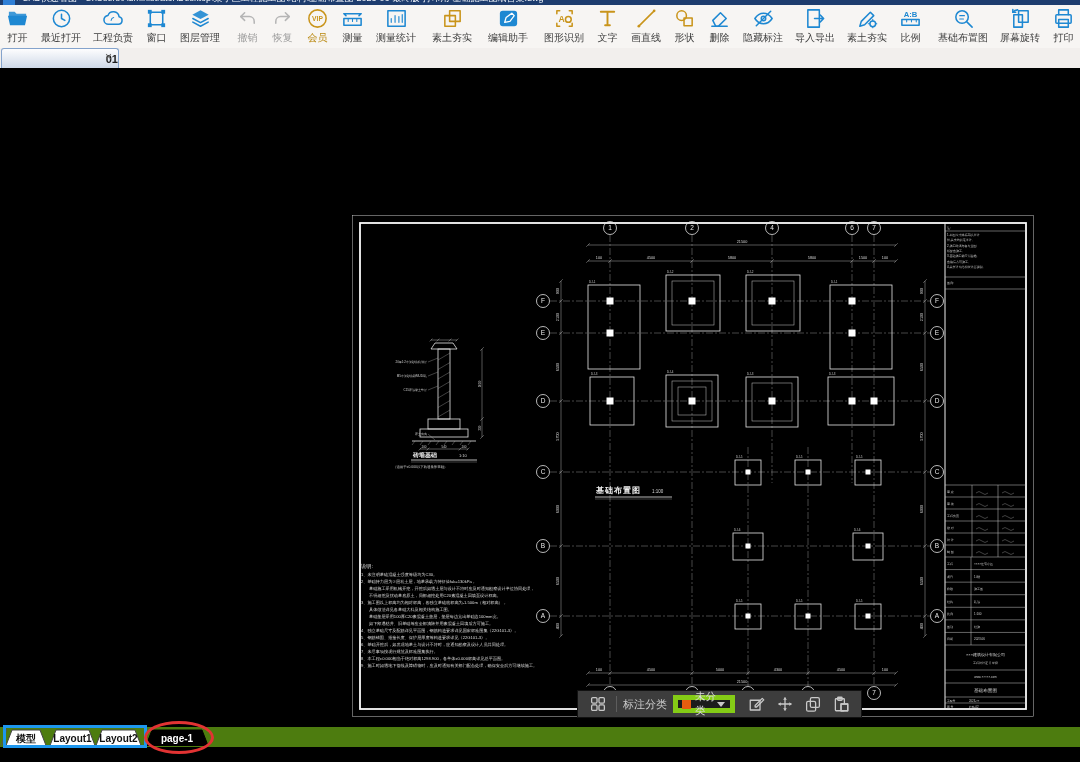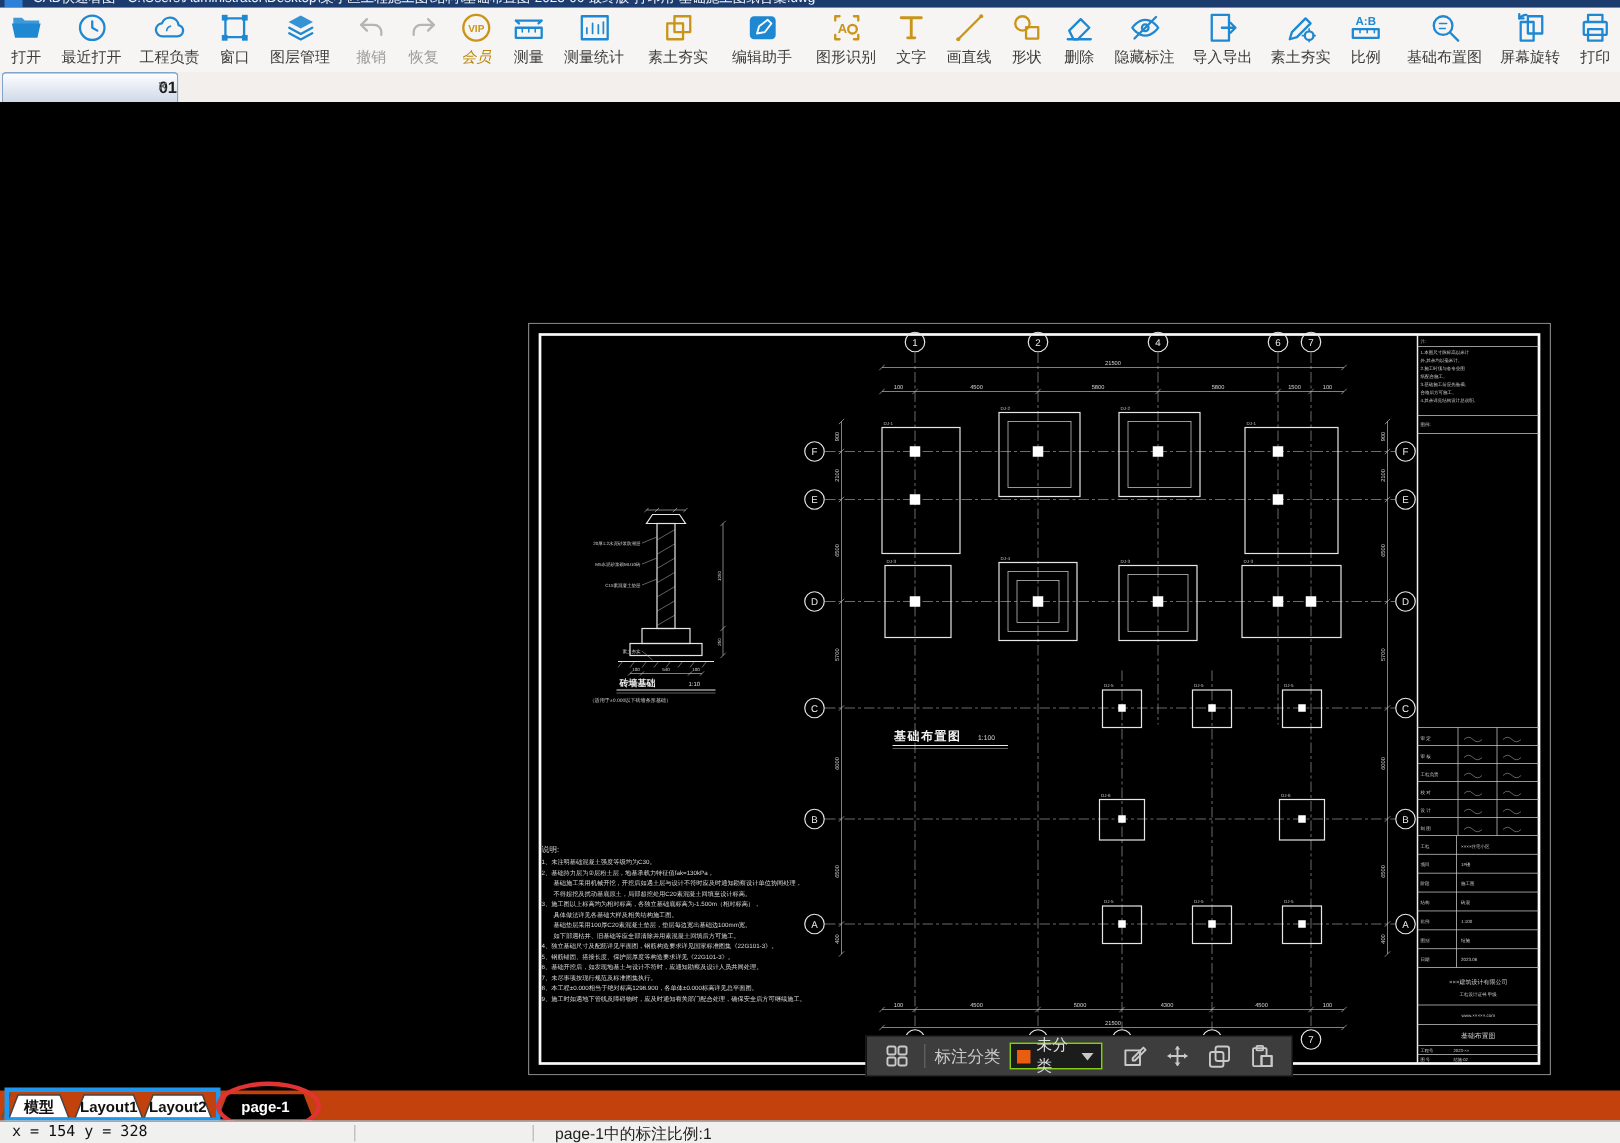--- a/index.html
+++ b/index.html
@@ -15,21 +15,21 @@
   .tb-item{display:flex;flex-direction:column;align-items:center;justify-content:flex-start;
            padding:2px 6px 0 6px;cursor:default;}
   .tb-ic{width:23px;height:23px;display:block;}
   .icsvg{width:23px;height:23px;display:block;fill:none;stroke:currentColor;stroke-width:1.6;
          stroke-linecap:round;stroke-linejoin:round;}
   .tb-label{font-size:10px;color:#3c3c3c;margin-top:1px;white-space:nowrap;}
   .tone-blue .tb-ic{color:#1e88d2;text-align:right;}
   .tone-gold .tb-ic{color:#c9941a;}
   .tb-item.disabled .tb-ic{color:#b5b5b5;}
   .tb-item.disabled .tb-label{color:#9d9d9d;}
-  .tb-item.gold-label .tb-label{color:#b8860b;font-style:italic;}
+  .tb-item.gold-label .tb-label{color:#b8860b;}
   .tb-sep{width:1px;background:#dcd8d4;margin:5px 2px;}
   
   .doc-tabbar{position:absolute;left:0;top:48px;width:1080px;height:20px;background:#f2efed;}
   .doc-tab{position:absolute;left:1px;top:0;width:116px;height:19px;
            background:linear-gradient(#fdfdfe,#cfd9e8);border:1px solid #84a3cc;border-bottom:none;
            border-radius:3px 3px 0 0;display:flex;align-items:center;justify-content:flex-end;
            font-size:11px;font-weight:bold;color:#1d1d1d;}
   .tab-close{position:absolute;right:6px;top:1px;font-size:12px;color:#666;font-weight:normal;}
   
   .canvas{position:absolute;left:0;top:68px;width:880px;height:659px;background:#000;}
@@ -47,28 +47,28 @@
   text.bub{fill:#eaeaea;font-size:6.5px;text-anchor:middle;}
   text.nt{fill:#dcdcdc;font-size:4.15px;}
   text.tb{fill:#cfcfcf;font-size:3px;}
   
   .annot-bar{position:absolute;left:577px;top:690px;width:285px;height:28px;background:#3d3d3d;
              border:1px solid #121212;display:flex;align-items:center;box-sizing:border-box;padding:0 6px;}
   .ab-ic{width:18px;height:18px;color:#c9c9c9;margin:0 5px;flex:none;}
   .ab-ic .icsvg{width:18px;height:18px;stroke-width:1.7;}
   .ab-sep{width:1px;height:16px;background:#5d5d5d;margin:0 4px;flex:none;}
   .ab-label{font-size:11px;color:#cccccc;margin:0 6px 0 2px;white-space:nowrap;}
-  .ab-dd{width:104px;height:18px;background:#1c1c1c;border:1px solid #84cc16;display:flex;
+  .ab-dd{width:104px;height:18px;background:#1c1c1c;border:5px solid #84cc16;display:flex;
          align-items:center;box-sizing:border-box;margin-right:8px;}
   .swatch{width:9px;height:9px;margin:0 4px;flex:none;}
   .ab-dd-val{font-size:10.5px;color:#dddddd;flex:1;}
   .caret{width:0;height:0;border-left:4px solid transparent;border-right:4px solid transparent;
          border-top:5px solid #c8c8c8;margin-right:5px;}
   
-  .sheet-tabstrip{position:absolute;left:0;top:727px;width:1080px;height:20px;background:#c2410c;}
+  .sheet-tabstrip{position:absolute;left:0;top:727px;width:1080px;height:20px;background:#4d7c0f;}
   #tabs{position:absolute;left:0;top:0;}
   .tab-n{fill:#ffffff;stroke:#444444;stroke-width:1;}
   .tab-active{fill:#000000;stroke:#000000;}
   .tabtxt{font-size:10px;fill:#111111;font-weight:bold;}
   .tabtxt-a{font-size:10px;fill:#ffffff;font-weight:bold;}
   .tline{stroke:#555;stroke-width:1;fill:none;}
   .blue-rect{position:absolute;left:3px;top:725px;width:144px;height:23px;border:3px solid #1e97ee;
              box-sizing:border-box;pointer-events:none;}
   .red-ellipse{position:absolute;left:144px;top:721px;width:70px;height:33px;border:3px solid #e23333;
                border-radius:50%;box-sizing:border-box;pointer-events:none;}
@@ -746,20 +746,14 @@
         <text x="72.5" y="14.5" class="tabtxt" text-anchor="middle">Layout1</text>
         <path d="M102 3 L135 3 L141 18.5 L96 18.5 Z" class="tab-n"></path>
         <text x="118.5" y="14.5" class="tabtxt" text-anchor="middle">Layout2</text>
         <path d="M152 3 L202 3 L208 18.5 L146 18.5 Z" class="tab-active"></path>
         <text x="177" y="14.5" class="tabtxt-a" text-anchor="middle">page-1</text>
       </svg>
   </div>
   <div class="blue-rect"></div>
   <div class="red-ellipse"></div>
 
-  <div class="statusbar">
-    <span class="sb-coords">x = 154  y = 328</span>
-    <span class="sb-div" style="left:236px"></span>
-    <span class="sb-div" style="left:355px"></span>
-    <span class="sb-scale">page-1中的标注比例:1</span>
-  </div>
 
 </div>
 
 </body></html>

